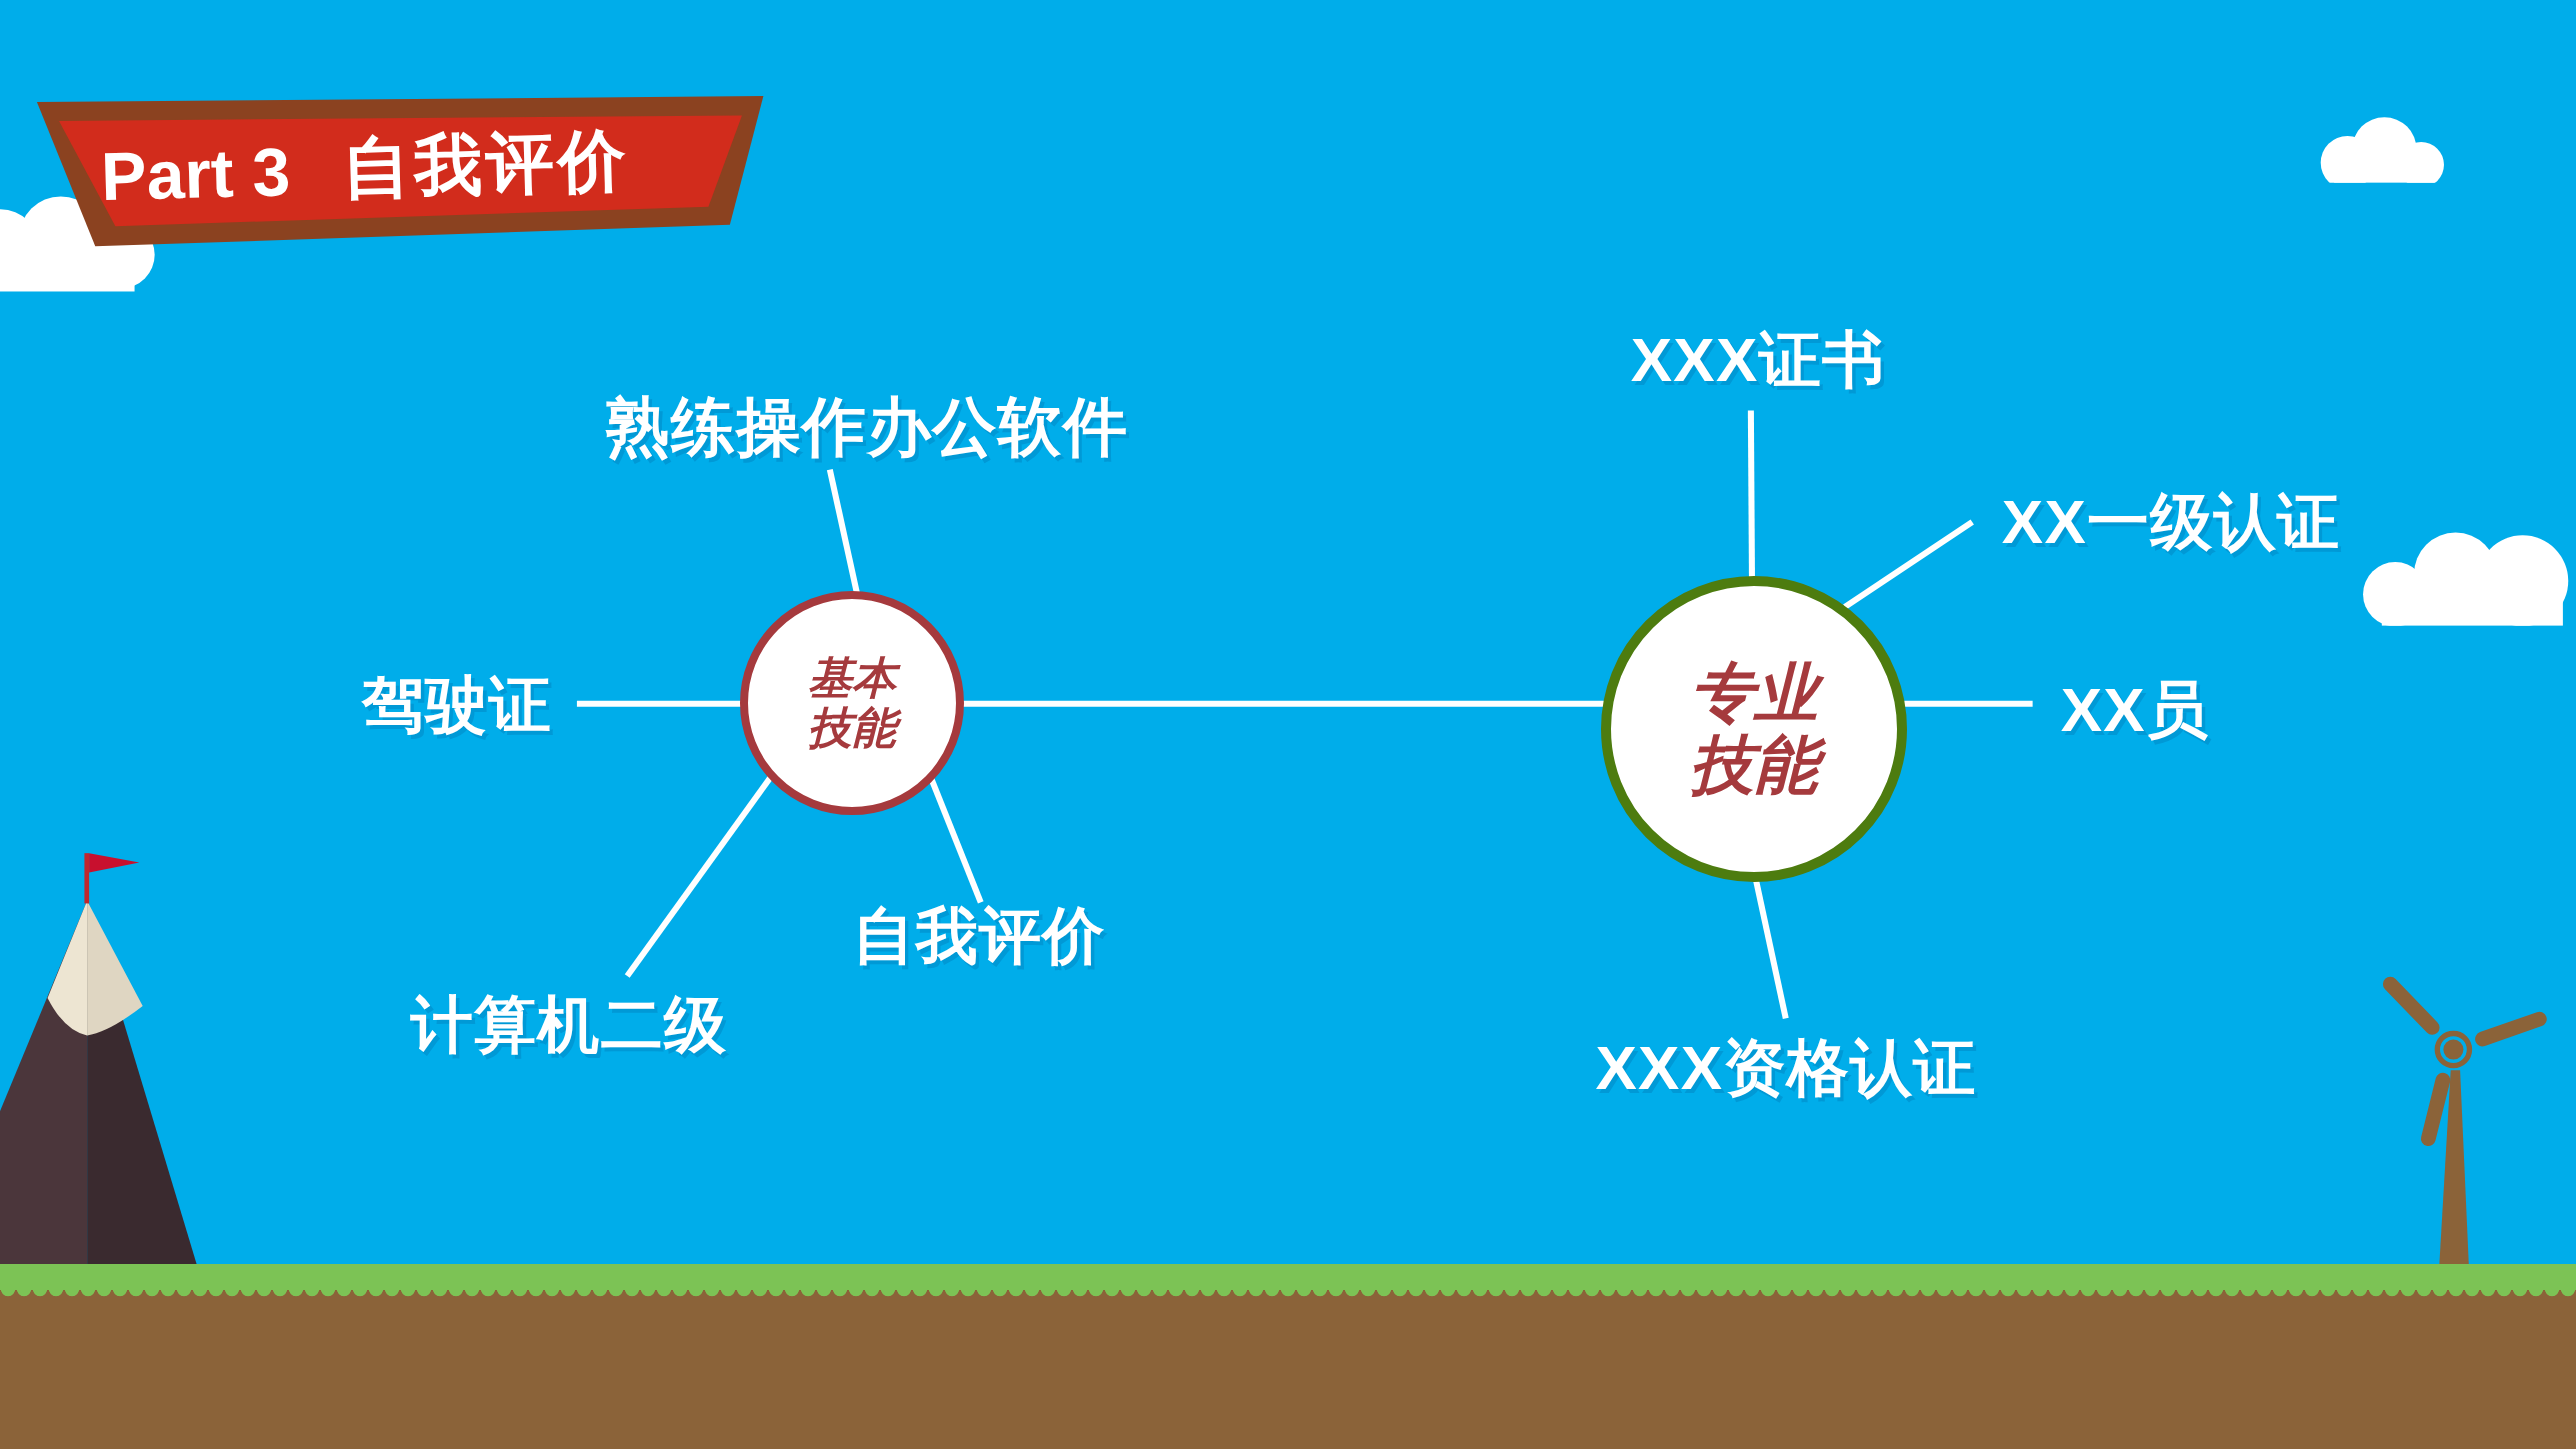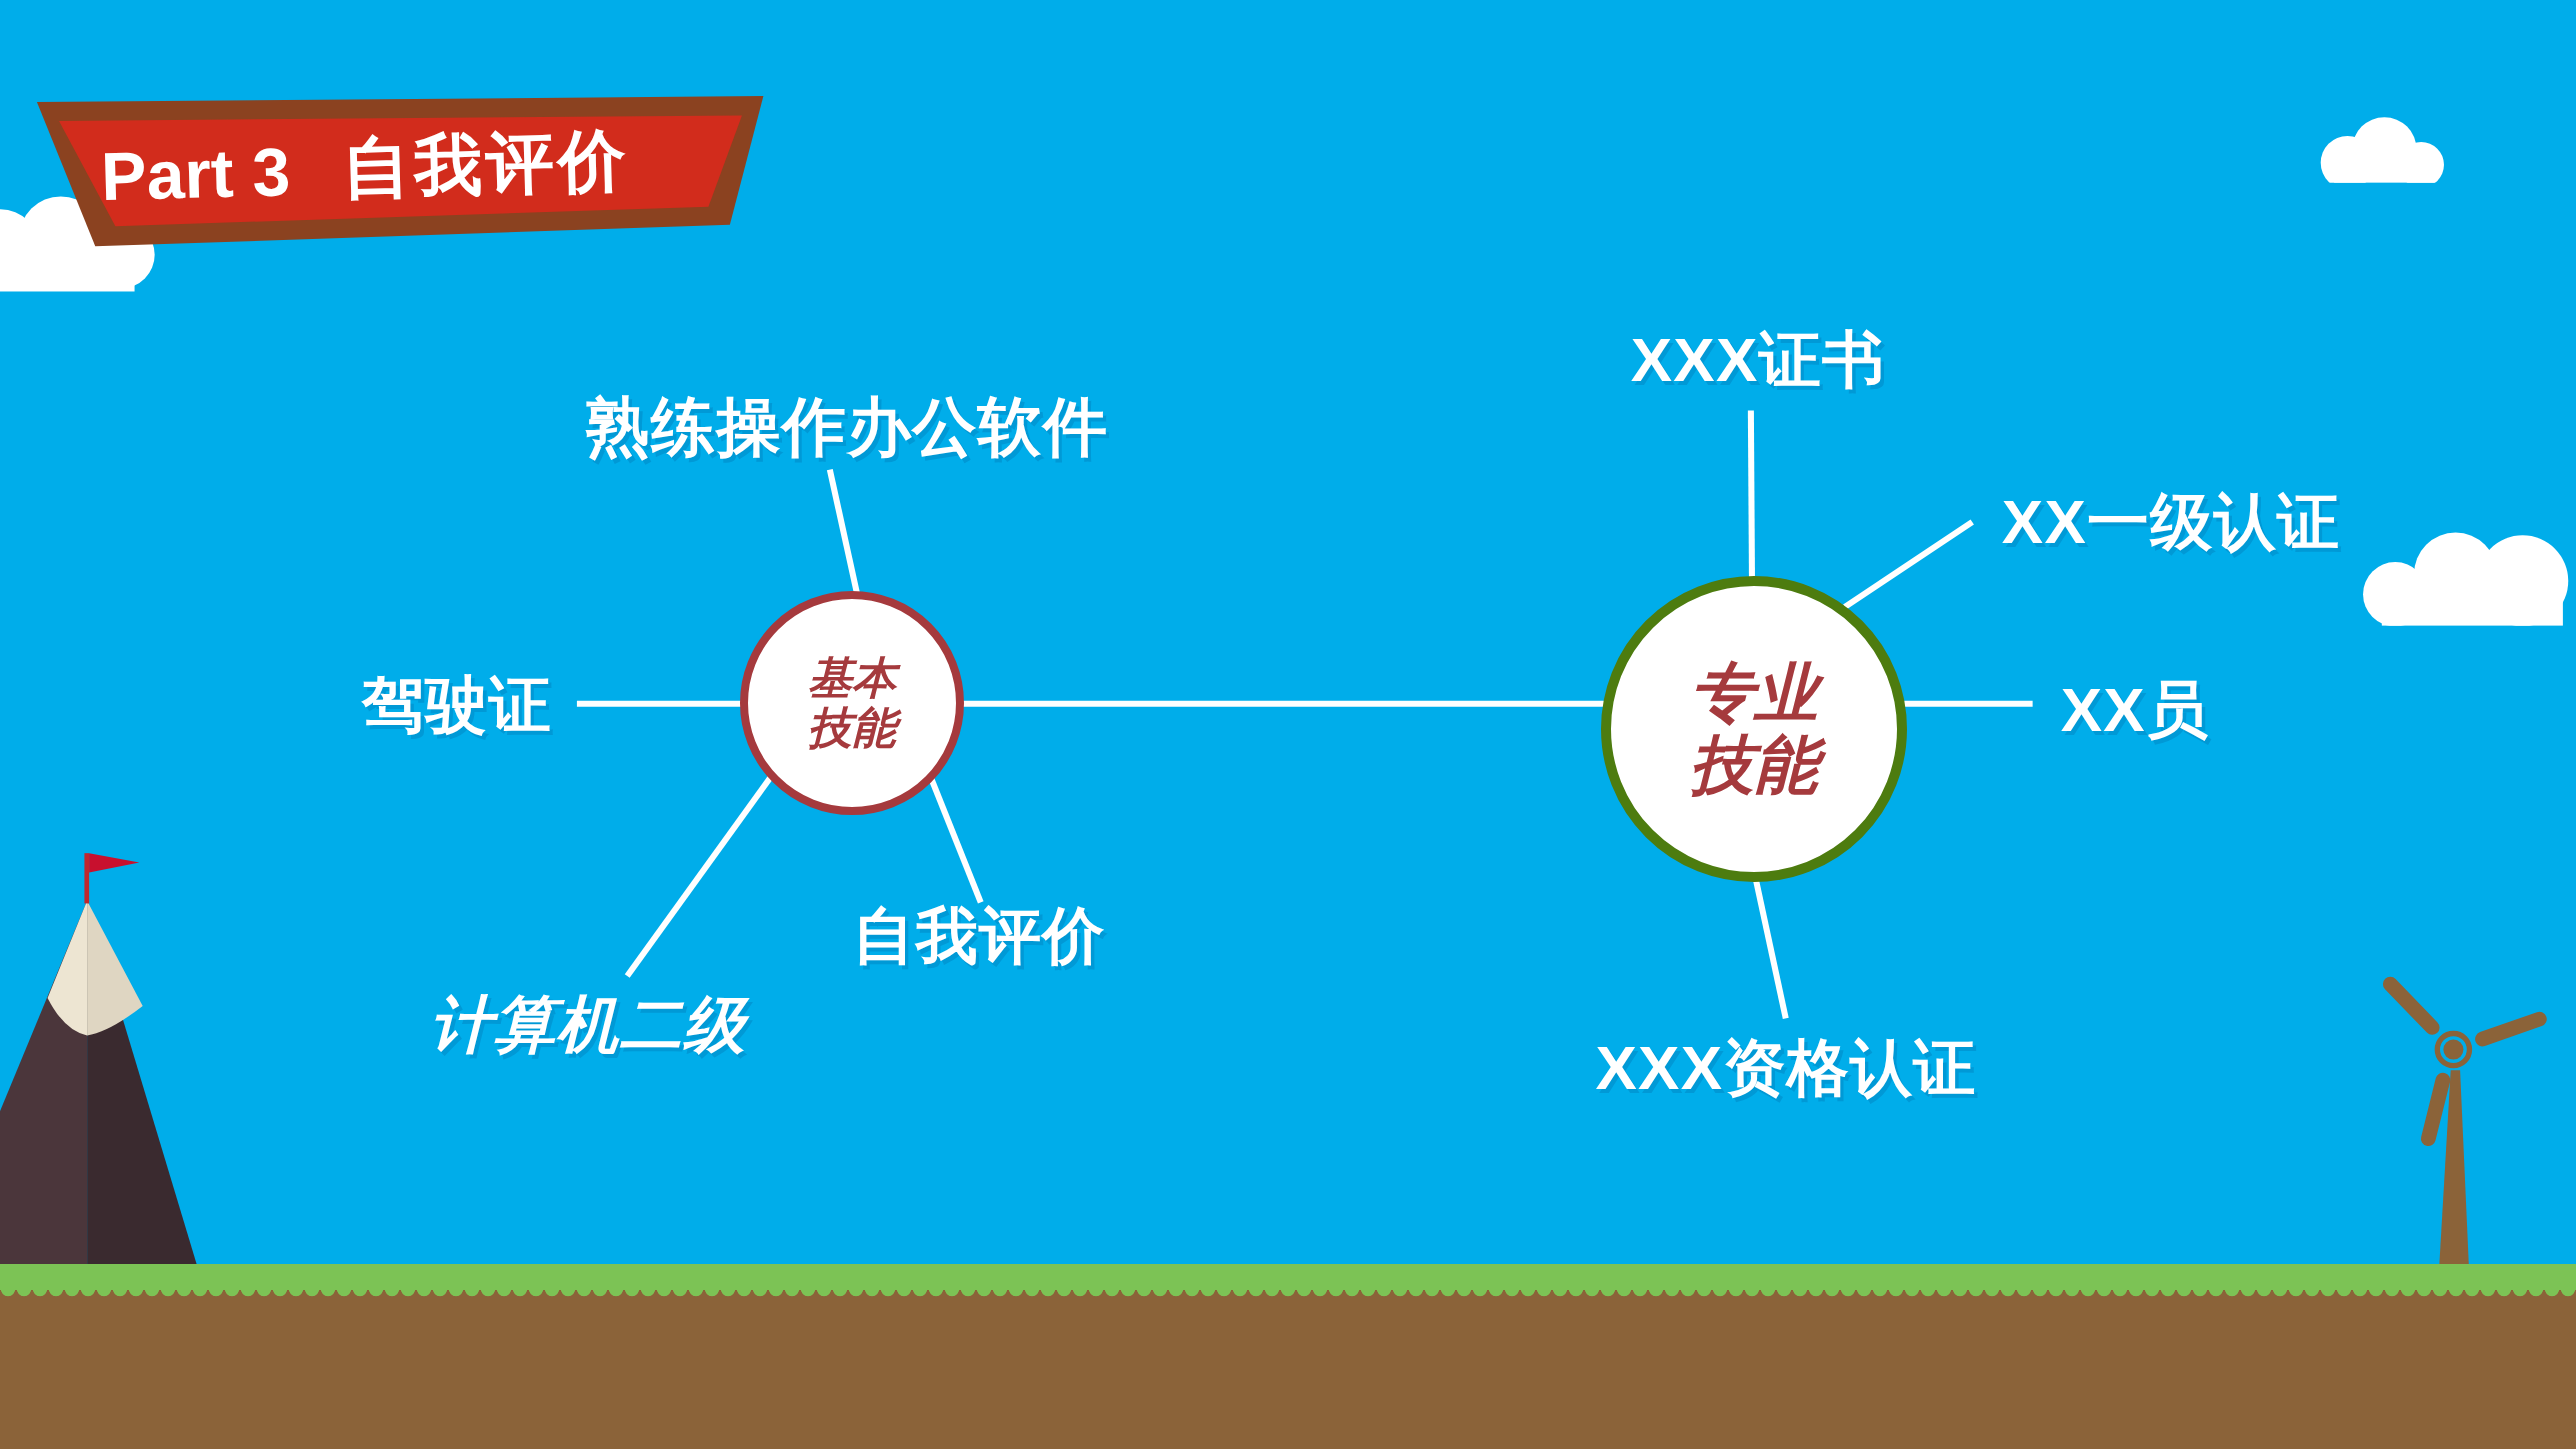--- a/index.html
+++ b/index.html
@@ -50,21 +50,21 @@
     border:10px solid #4d7c0f;font-size:64px;line-height:72px;
   }
 
   
   .leaf{
     z-index:8;color:#FFFFFF;font-weight:900;white-space:nowrap;
     font-size:62px;letter-spacing:1.3px;
     text-shadow:3.4px 4px 0 rgba(0,100,160,0.28);
     transform:translate(-50%,-50%);
   }
-  .leaf-office{font-size:64px;}
+  .leaf-office{font-size:64px;margin-left:20px;}
 
   
   .grass-main{left:0;top:1264px;width:2576px;height:25.5px;background:#7CC355;z-index:10;}
   .grass-edge{
     left:0;top:1289px;width:2576px;height:10.7px;z-index:10;
     background-image:radial-gradient(circle 7.4px at 8px 0px,#7CC355 6.7px,rgba(0,0,0,0) 7.4px);
     background-size:16px 10.7px;background-repeat:repeat-x;
   }
   .dirt{left:0;top:1289px;width:2576px;height:160px;background:#8B6339;z-index:9;}
 
@@ -164,21 +164,21 @@
     <span>基本</span>
     <span>技能</span>
   </div>
   <div class="abs hub hub-pro">
     <span>专业</span>
     <span>技能</span>
   </div>
 
   <div class="abs leaf leaf-office" style="left:847px;top:427px;">熟练操作办公软件</div>
   <div class="abs leaf" style="left:457px;top:705px;">驾驶证</div>
-  <div class="abs leaf" style="left:588px;top:1025px;font-style:italic;">计算机二级</div>
+  <div class="abs leaf" style="left:569px;top:1025px;">计算机二级</div>
   <div class="abs leaf" style="left:979px;top:936px;">自我评价</div>
 
   <div class="abs leaf" style="left:1758px;top:360px;">XXX证书</div>
   <div class="abs leaf" style="left:2171px;top:522px;">XX一级认证</div>
   <div class="abs leaf" style="left:2135px;top:682px;margin-top:28px;">XX员</div>
   <div class="abs leaf" style="left:1786px;top:1068px;">XXX资格认证</div>
 
   <div class="abs dirt"></div>
   <div class="abs grass-main"></div>
   <div class="abs grass-edge"></div>

